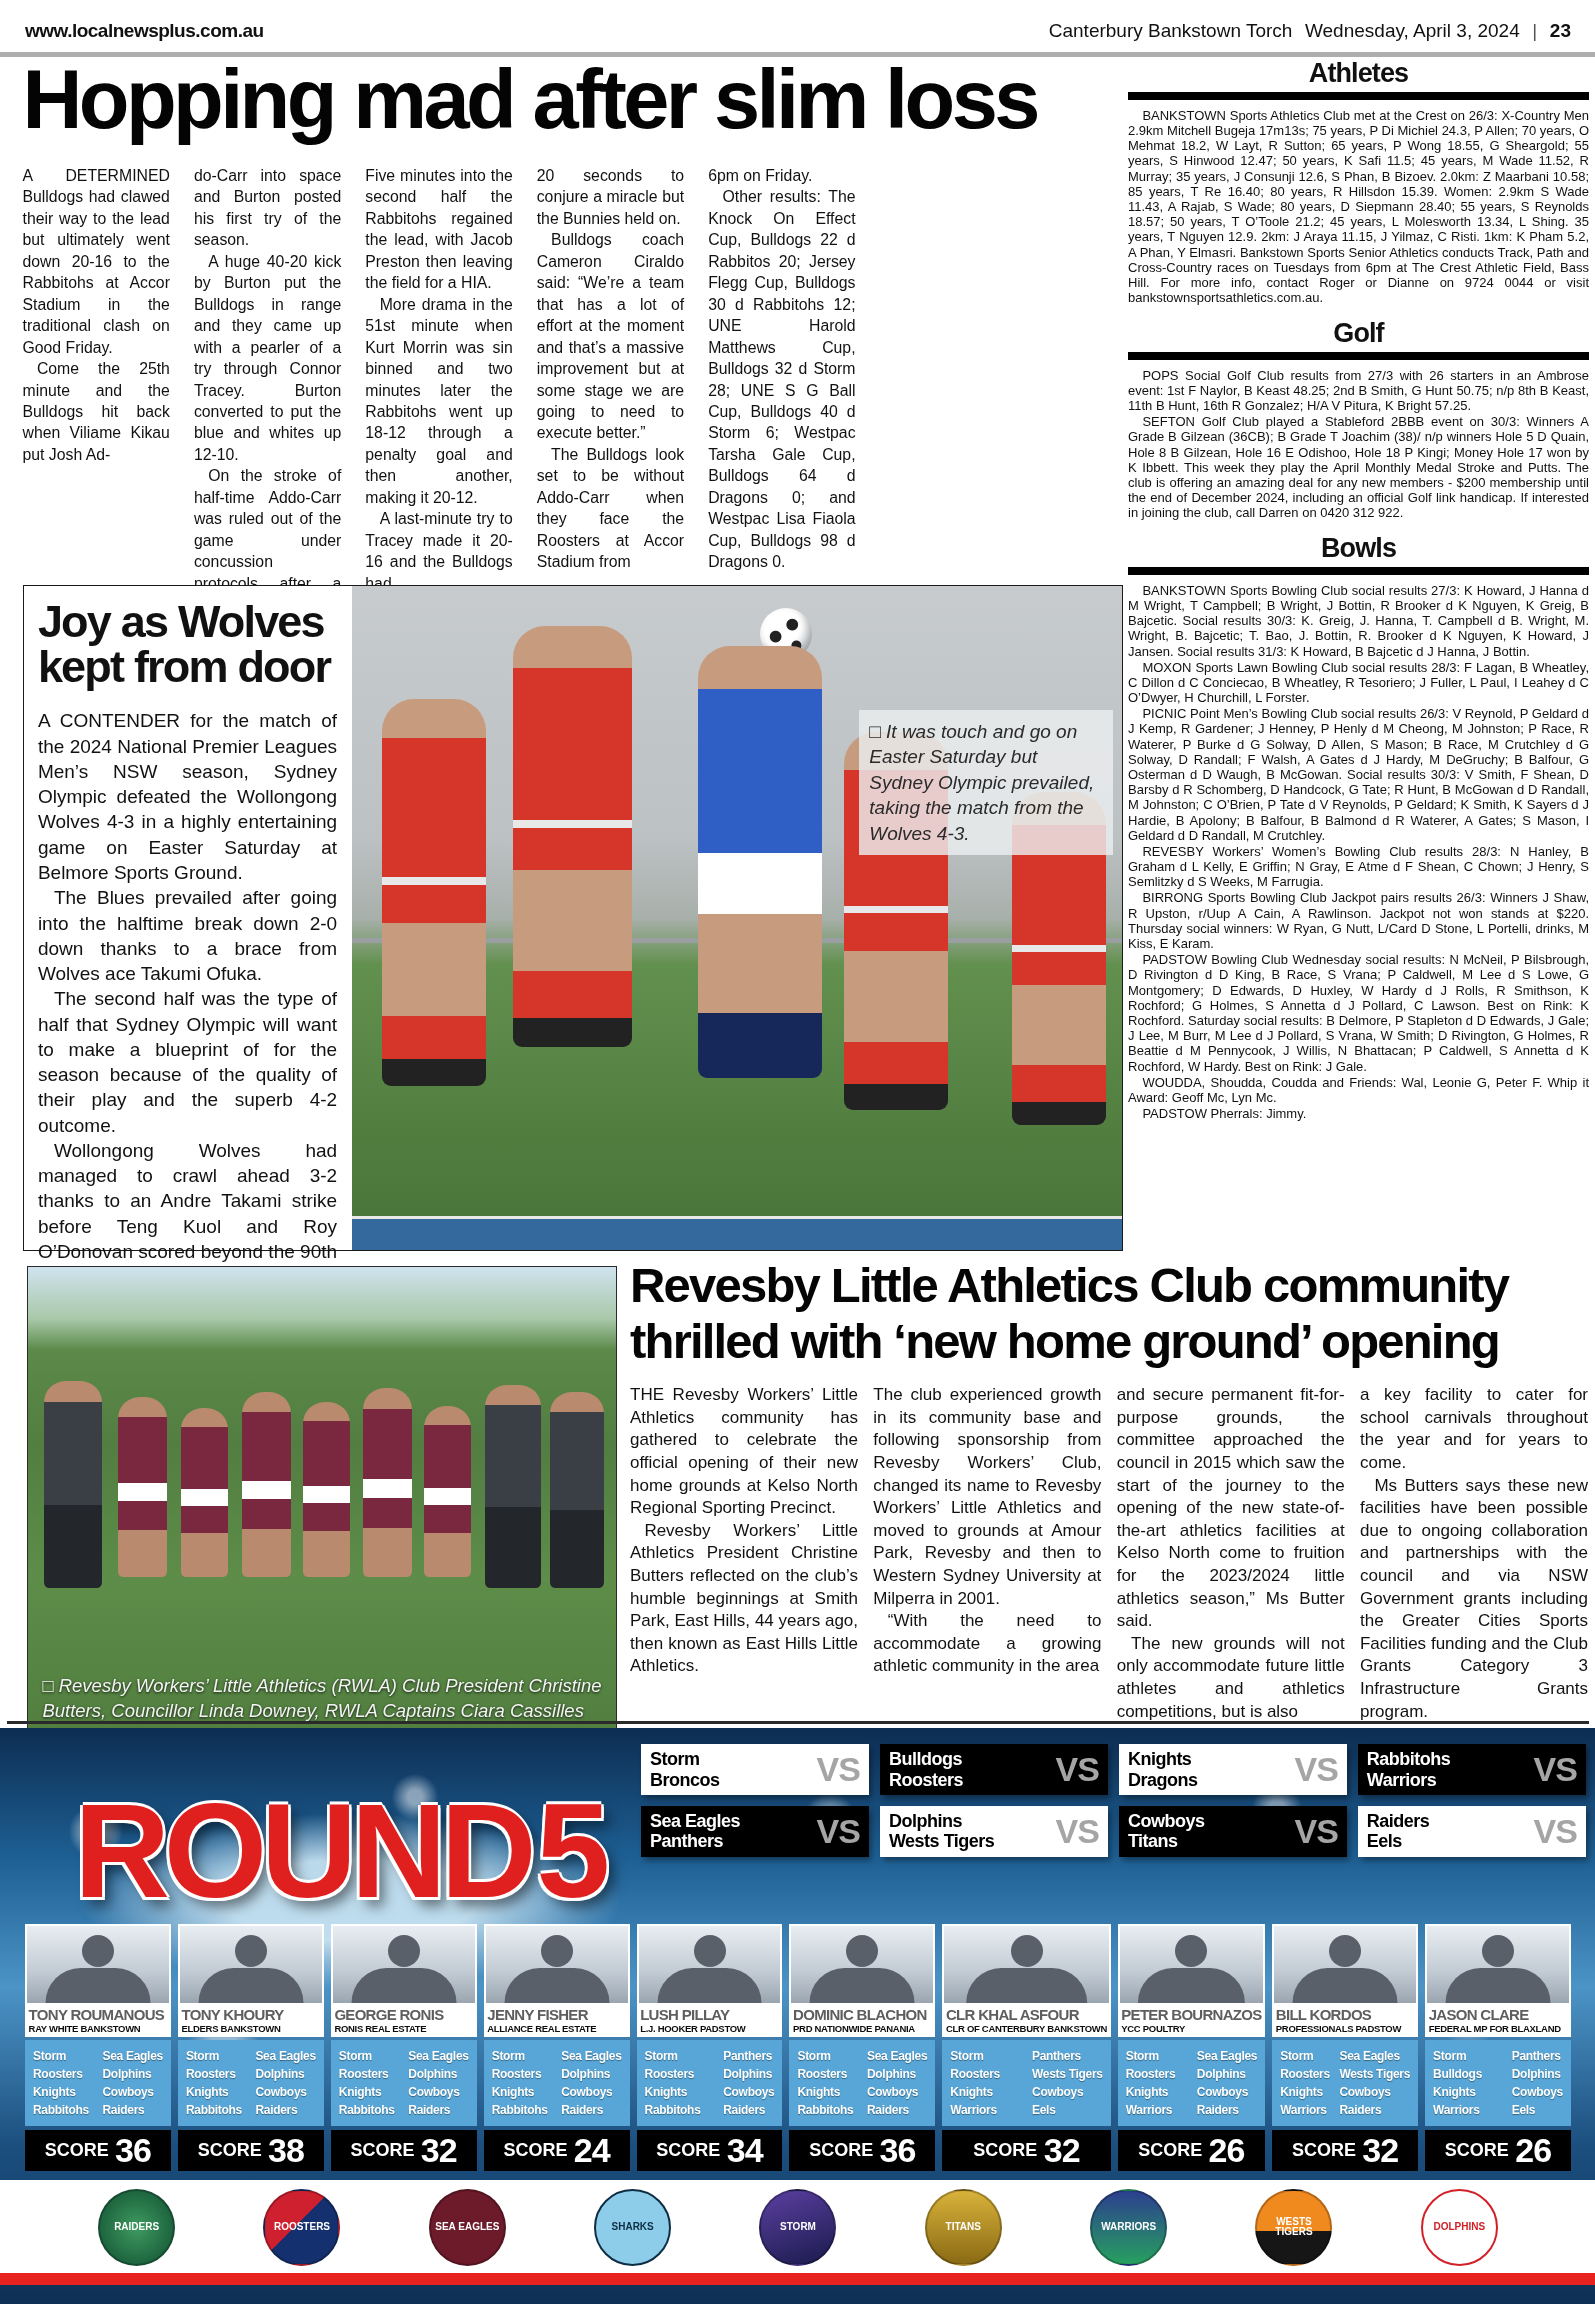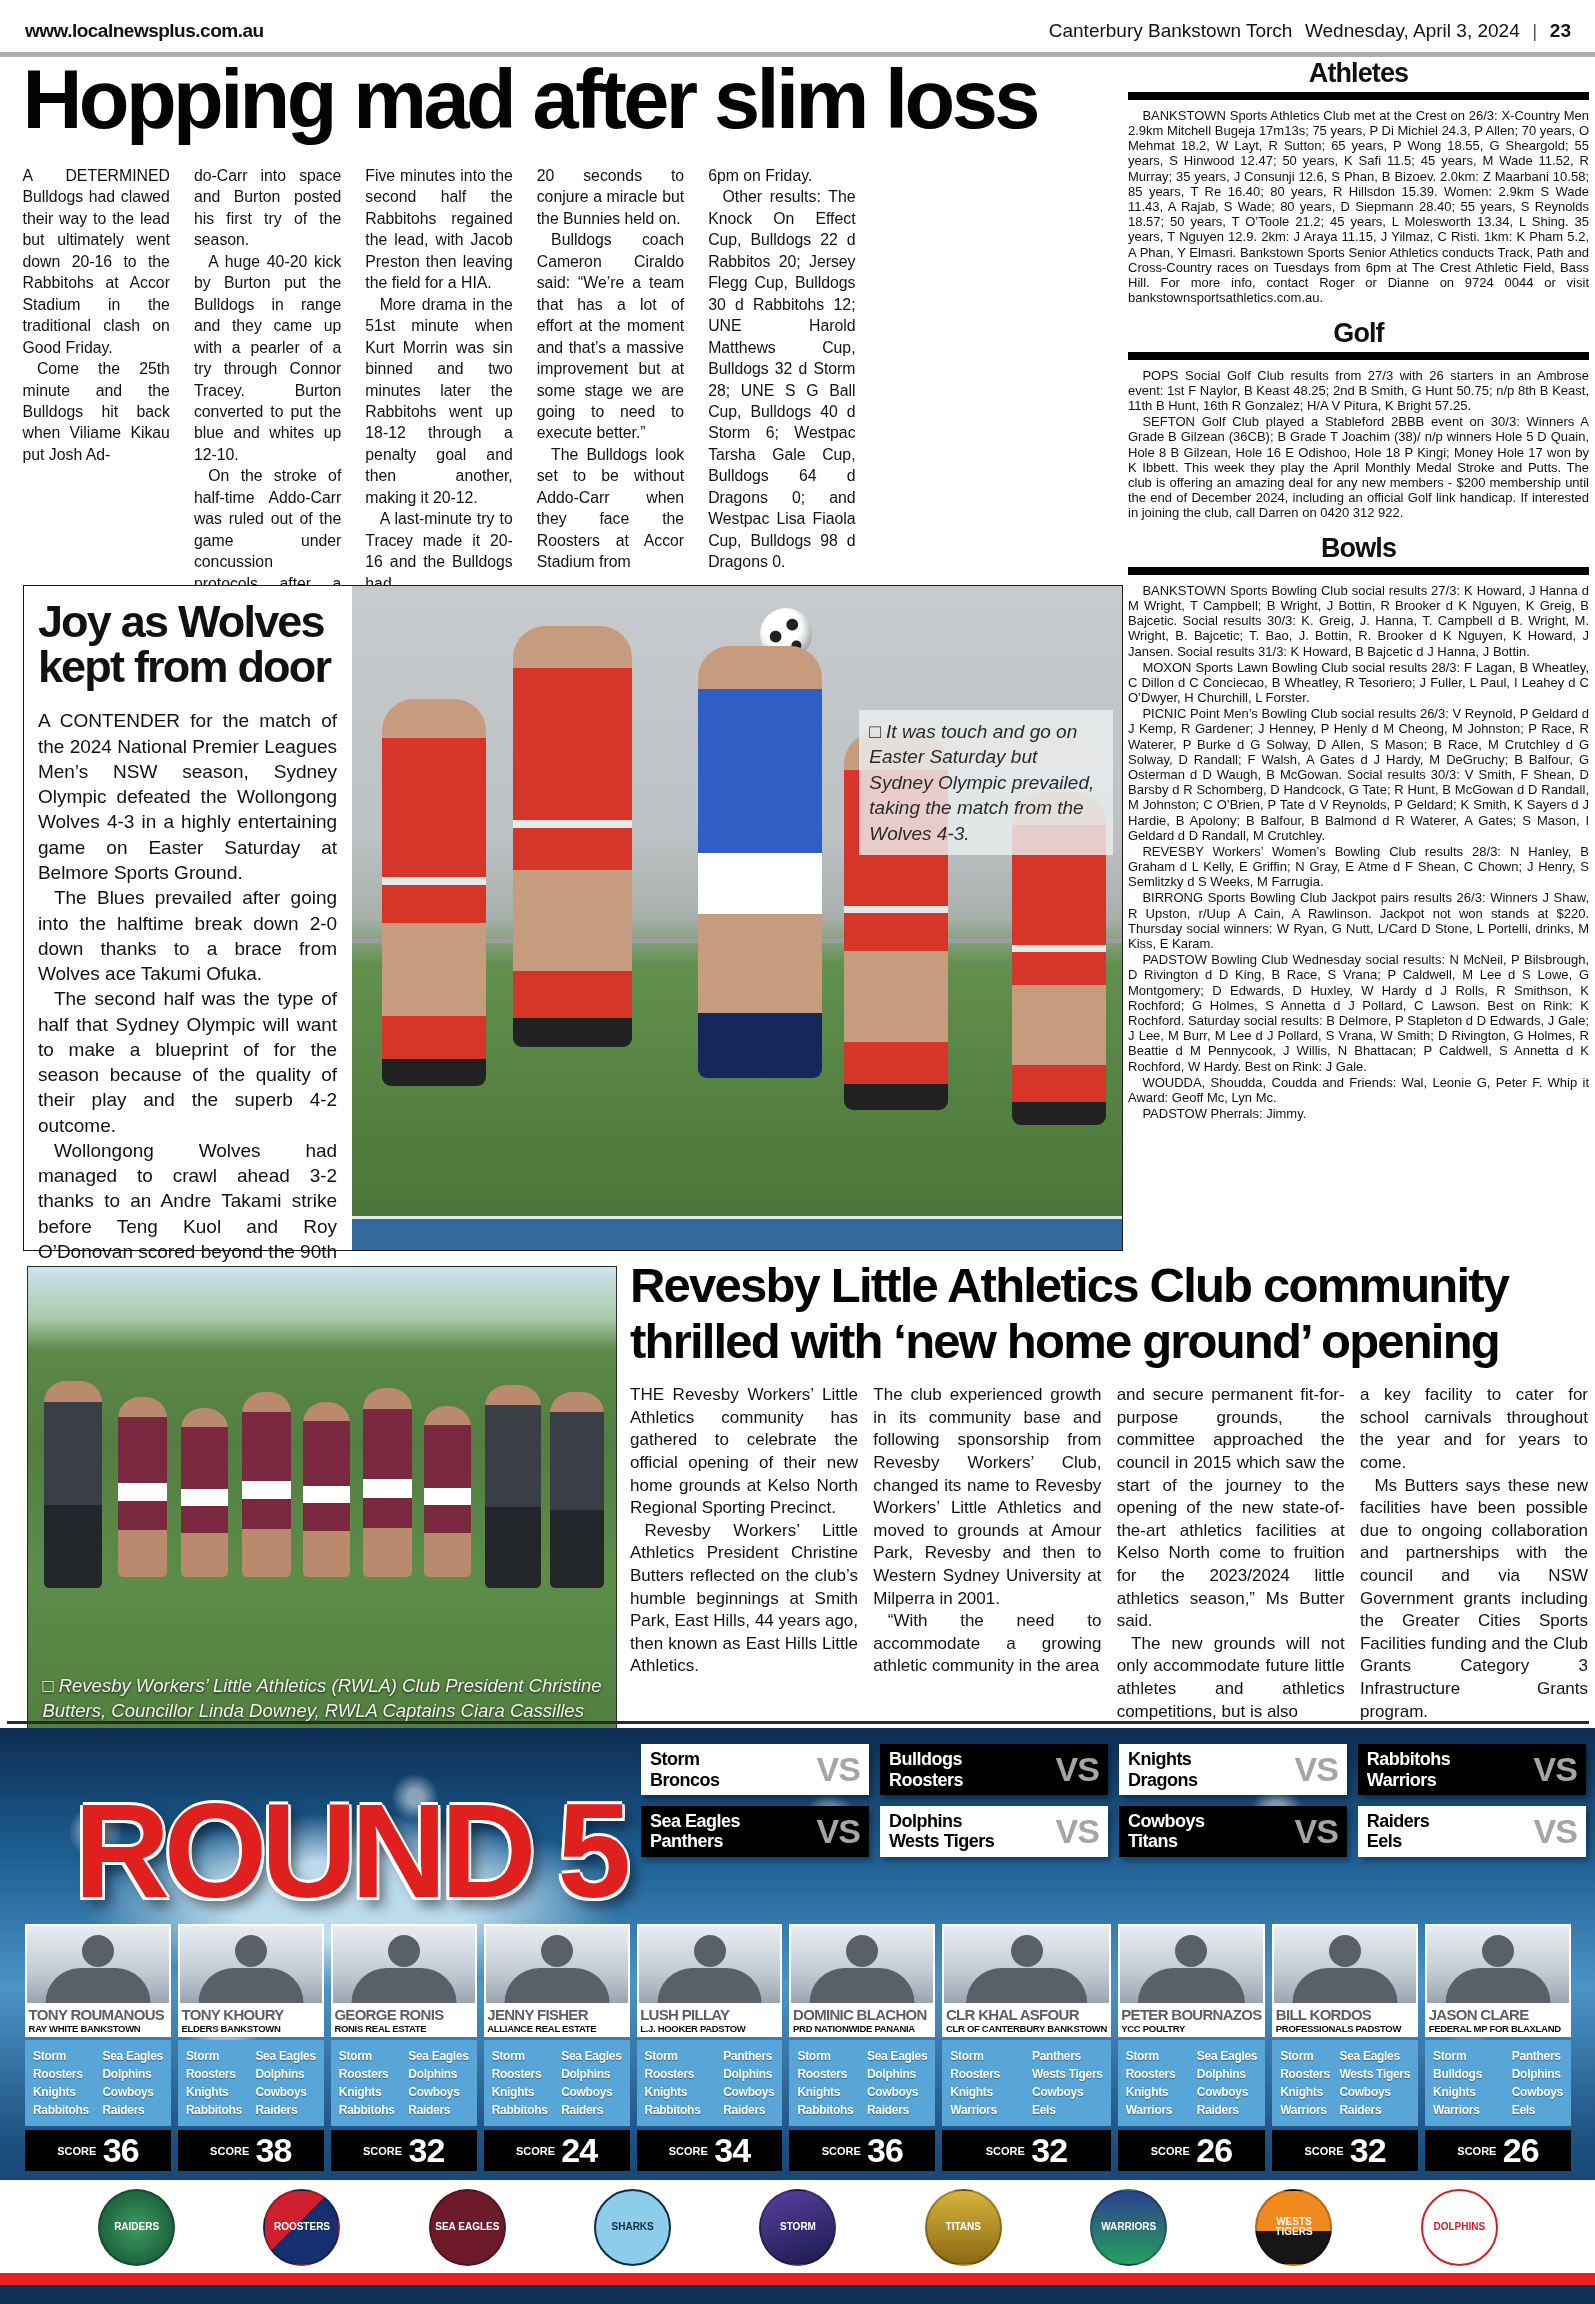--- a/index.html
+++ b/index.html
@@ -87,21 +87,21 @@
       radial-gradient(circle at 6% 18%, rgba(255,255,255,.55) 0 9px, rgba(255,255,255,0) 27px),
       radial-gradient(circle at 14% 55%, rgba(255,255,255,.45) 0 12.6px, rgba(255,255,255,0) 36px),
       radial-gradient(circle at 26% 12%, rgba(255,255,255,.5) 0 7.2px, rgba(255,255,255,0) 23.4px),
       radial-gradient(circle at 37% 40%, rgba(255,255,255,.4) 0 10.8px, rgba(255,255,255,0) 32px),
       radial-gradient(circle at 52% 16%, rgba(255,255,255,.5) 0 9px, rgba(255,255,255,0) 27px),
       radial-gradient(circle at 66% 45%, rgba(255,255,255,.35) 0 10.8px, rgba(255,255,255,0) 31px),
       radial-gradient(circle at 80% 14%, rgba(255,255,255,.45) 0 8px, rgba(255,255,255,0) 25px),
       radial-gradient(circle at 92% 50%, rgba(255,255,255,.4) 0 10.8px, rgba(255,255,255,0) 31px),
       radial-gradient(ellipse at 22% 30%, rgba(214,238,250,.85) 0 126px, rgba(214,238,250,0) 270px),
       linear-gradient(180deg,#0d2d52 0%,#1d5e92 22%,#4c94c6 45%,#1c5080 72%,#0e2f55 100%); }
-  .round5 { position:absolute; left:74px; top:47px; display:flex; align-items:baseline; gap:27px;
+  .round5 { position:absolute; left:74px; top:47px; display:flex; align-items:baseline; gap:6px;
       font-weight:bold; color:#e01f1f; letter-spacing:-6.3px;
       text-shadow:2.7px 0 0 #fff,-2.7px 0 0 #fff,0 2.7px 0 #fff,0 -2.7px 0 #fff,2.7px 2.7px 0 #fff,-2.7px 2.7px 0 #fff,7.2px 9px 12.6px rgba(0,0,0,.5); }
   .round5 .w { font-size:133px; } .round5 .n { font-size:133px; }
 
   .matchups { position:absolute; left:641px; top:16px; width:945px; display:grid;
       grid-template-columns:repeat(4,1fr); gap:10.8px 10.8px; }
   .matchup { height:51px; display:flex; align-items:center; justify-content:space-between;
       padding:2.7px 9px; box-shadow:2.7px 3.6px 6.3px rgba(0,0,0,.4); }
   .matchup.light { background:#fff; color:#000; }
   .matchup.dark { background:#000; color:#fff; }
@@ -120,21 +120,21 @@
   .t-name { background:#fff; font-size:15px; font-weight:bold; color:#5e5e5e;
       letter-spacing:-0.7px; padding:2.7px 3.6px 0; white-space:nowrap; overflow:hidden; }
   .t-agency { background:#fff; font-size:9.5px; font-weight:bold; color:#0d0d0d;
       letter-spacing:-0.3px; padding:0 3.6px 3.6px; white-space:nowrap; overflow:hidden; }
   .picks { background:#57a6d7; margin-top:2.7px; padding:7.2px 8px; display:flex;
       justify-content:space-between; height:86px; }
   .pick-col { font-size:12px; font-weight:bold; color:#fff; line-height:1.5;
       letter-spacing:-0.3px; text-shadow:0 0.9px 0.9px rgba(0,0,0,.4); }
   .score { background:#000; margin-top:4.5px; height:41px; display:flex; align-items:center;
       justify-content:center; gap:6.3px; }
-  .score .sw { font-size:11px; font-weight:bold; color:#fff; }
+  .score .sw { font-size:18px; font-weight:bold; color:#fff; }
   .score .sn { font-size:34px; font-weight:bold; color:#fff; letter-spacing:-0.9px; }
 
   .logos { position:absolute; left:0; right:0; top:452px; height:94px; background:#fff;
       display:flex; align-items:center; justify-content:space-around; padding:0 54px; }
   .logo { width:77px; height:77px; border-radius:50%; display:flex; align-items:center;
       justify-content:center; text-align:center; font-size:10px; font-weight:bold; color:#fff;
       line-height:1.05; padding:3.6px; border:2.7px solid rgba(0,0,0,.25); }
   .logo-raiders { background:radial-gradient(#3f9a5f,#0f4f32); }
   .logo-roosters { background:linear-gradient(135deg,#cf2030 0 45%,#15306e 45%); }
   .logo-sea-eagles { background:#6d1b2b; }

